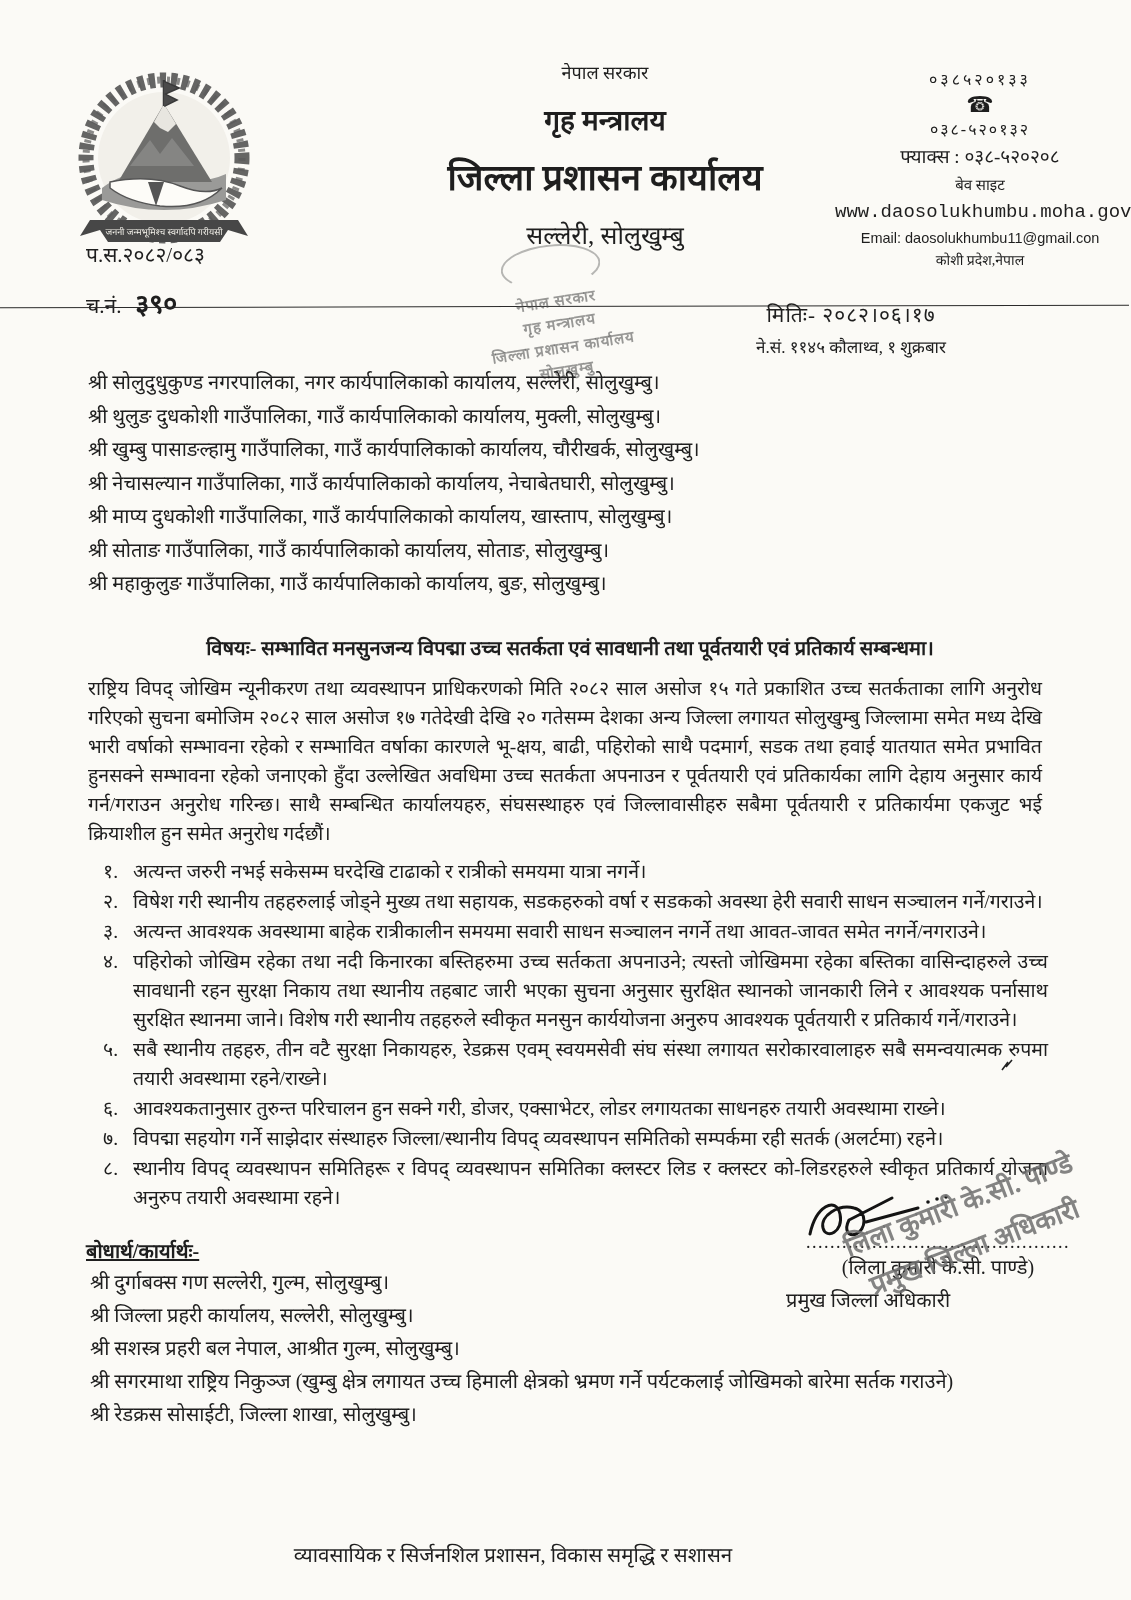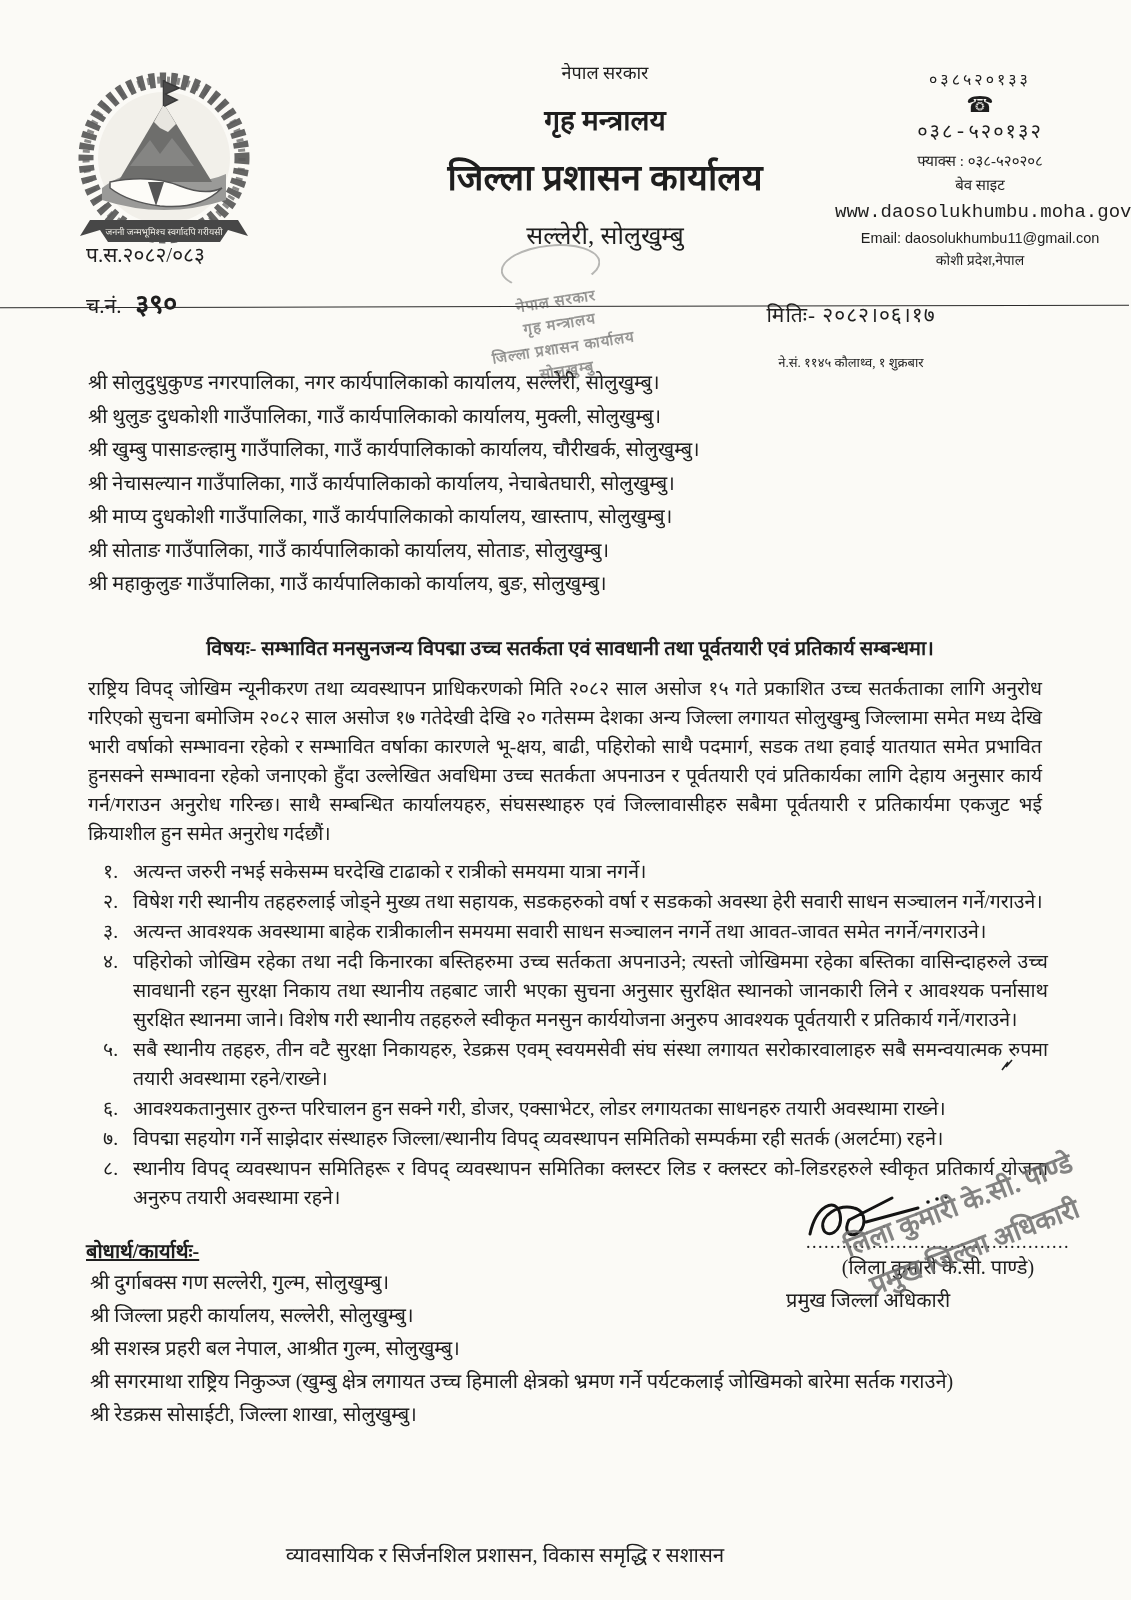--- a/index.html
+++ b/index.html
@@ -13,41 +13,41 @@
   
   .header-center{position:absolute;left:320px;top:60px;width:570px;text-align:center;}
   .h-gov{font-size:18px;}
   .h-ministry{font-size:28px;font-weight:bold;margin-top:16px;}
   .h-office{font-size:36px;font-weight:bold;margin-top:14px;}
   .h-loc{font-size:25px;margin-top:16px;}
   
   .contact{position:absolute;left:835px;top:67px;width:290px;text-align:center;font-size:15px;line-height:1.6;}
   .c-phone1{font-size:16px;letter-spacing:3px;}
   .c-phoneicon{font-size:22px;line-height:1.1;}
-  .c-phone2{font-size:20px;letter-spacing:2px;font-family:Liberation Mono, monospace;}
-  .c-fax{font-size:15px;}
+  .c-phone2{font-size:16px;letter-spacing:2px;}
+  .c-fax{font-size:19px;}
   .c-weblabel{font-size:15px;}
   .c-web{font-family:Liberation Mono, monospace;font-size:19px;}
   .c-email{font-family:"Liberation Sans","DejaVu Sans",sans-serif;font-size:14.5px;}
   .c-prov{font-size:14px;}
   
   .refblock{position:absolute;left:86px;top:240px;font-size:21px;}
   .ref-chalani{margin-top:16px;}
   .chalani-hand{font-size:27px;font-weight:600;display:inline-block;transform:rotate(-2deg);margin-left:8px;}
   
   .rule{position:absolute;left:0;top:306px;width:1129px;border-top:1.6px solid #2a2a2a;transform:rotate(-0.12deg);}
   
   .office-stamp{position:absolute;left:438px;top:244px;width:240px;transform:rotate(-9deg);
     color:rgba(80,80,80,.58);text-align:center;font-weight:bold;line-height:1.55;font-size:15px;letter-spacing:1px;}
   .stamp-oval{width:96px;height:40px;border:2px solid rgba(80,80,80,.4);border-radius:50%;margin:0 auto 2px auto;
     border-bottom-color:transparent;transform:rotate(3deg);}
   
   .dateblock{position:absolute;left:690px;top:300px;width:322px;text-align:center;}
   .d-miti{font-size:21px;letter-spacing:1px;}
-  .d-nepsam{font-size:13px;margin-top:25px;}
+  .d-nepsam{font-size:17px;margin-top:7px;}
   
   .recipients{position:absolute;left:88px;top:366px;width:960px;font-size:20px;line-height:33.5px;}
   
   .subject{position:absolute;left:90px;top:634px;width:960px;text-align:center;font-size:20px;font-weight:bold;}
   
   .bodypar{position:absolute;left:88px;top:674px;width:954px;font-size:19.5px;line-height:29px;text-align:justify;}
   
   .directives{position:absolute;left:103px;top:857px;width:945px;font-size:19.5px;line-height:29px;}
   .directive{display:flex;margin-bottom:1px;}
   .d-num{width:30px;flex:0 0 30px;}
@@ -61,21 +61,21 @@
   .sig-dots{font-size:18px;letter-spacing:1.5px;margin-top:42px;white-space:nowrap;}
   .sig-name{font-size:20px;margin-top:0;}
   .sig-title{font-size:20px;margin-top:6px;text-align:left;padding-left:18px;}
   .sig-stamp{position:absolute;left:822px;top:1242px;width:340px;transform:rotate(-21deg);transform-origin:left bottom;
     color:rgba(110,110,110,.85);font-weight:bold;text-align:center;}
   .ss-line1{font-size:27px;white-space:nowrap;}
   .ss-line2{font-size:27px;white-space:nowrap;margin-top:8px;}
   
   .ink-mark{position:absolute;left:999px;top:1058px;width:16px;height:16px;}
   
-  .footer{position:absolute;left:0;top:1540px;width:1010px;text-align:center;font-size:20.5px;}
+  .footer{position:absolute;left:8px;top:1540px;width:1010px;text-align:center;font-size:20.5px;}
 </style>
 </head>
 <body>
 
 <div class="page">
 
   <div class="emblem">
     <svg viewBox="0 0 208 192" width="208" height="192">
 
       <circle cx="104" cy="88" r="78" fill="none" stroke="#4a4a4a" stroke-width="15" stroke-dasharray="6 5" opacity="0.85"></circle>

